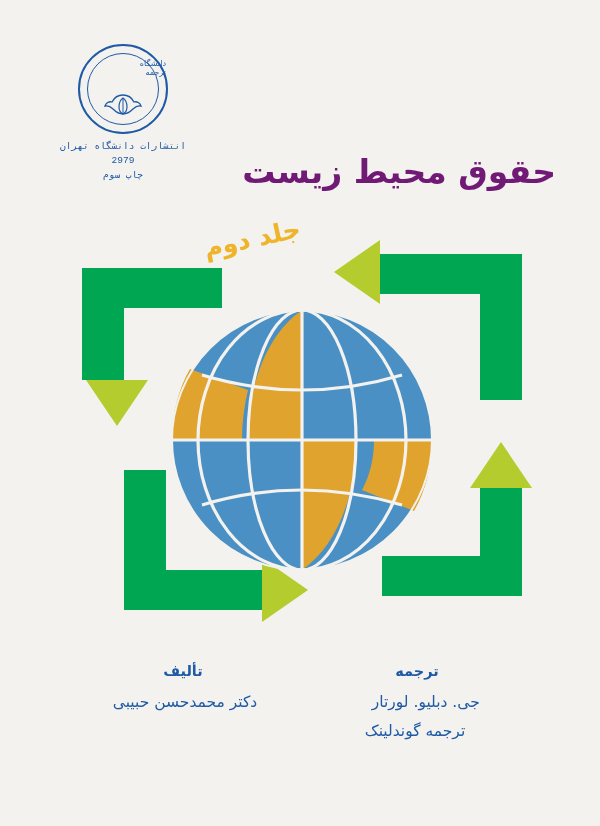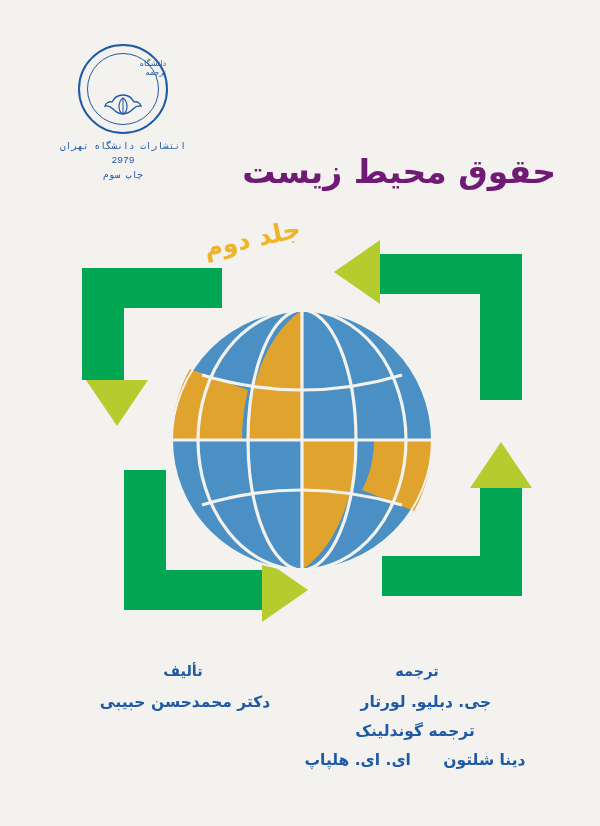--- a/index.html
+++ b/index.html
@@ -133,21 +133,21 @@
     text-align: center;
   }
   .credits .col.right { padding-right: 4px; }
   .credits .heading {
     font-size: 14.5px;
     font-weight: bold;
     margin-bottom: 2px;
   }
   .credits .name {
     font-size: 15.5px;
-    font-weight: bold;
+    font-weight: normal;
     white-space: nowrap;
   }
 </style>
 </head>
 <body>
 
 <div class="cover">
 
   <div class="logo-block">
     <div class="logo-seal">
@@ -244,22 +244,17 @@
       <div class="col">
         <span class="name">جی. دبلیو. لورتار</span>
         &nbsp;&nbsp;&nbsp;
         <span class="name">ترجمه گوندلینک</span>
       </div>
       <div class="col">
         <span class="name">دکتر محمدحسن حبیبی</span>
       </div>
     </div>
     <div class="cols">
-      <div class="col">
-        <span class="name">دینا شلتون</span>
-        &nbsp;&nbsp;&nbsp;&nbsp;
-        <span class="name">ای. ای. هلپاپ</span>
-      </div>
       <div class="col"></div>
     </div>
   </div>
 
 </div>
 
 </body></html>

